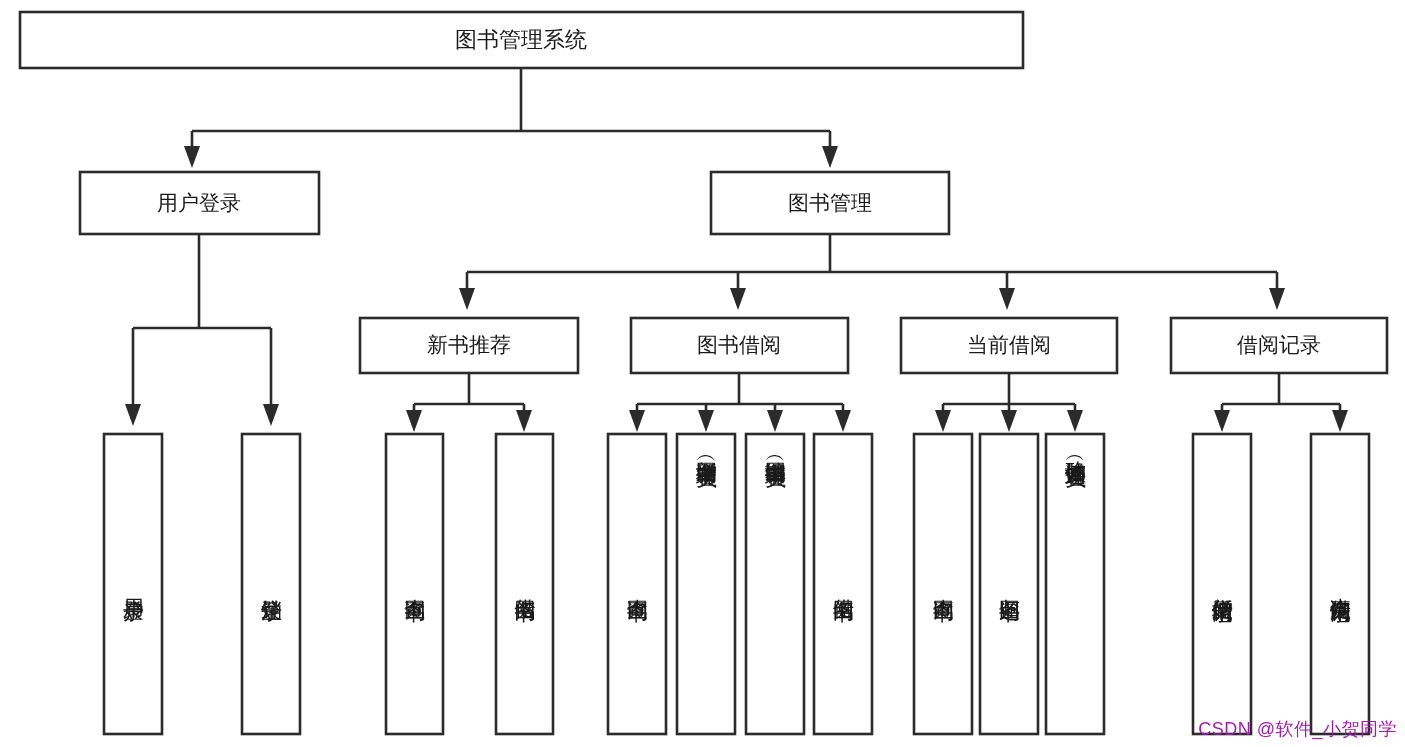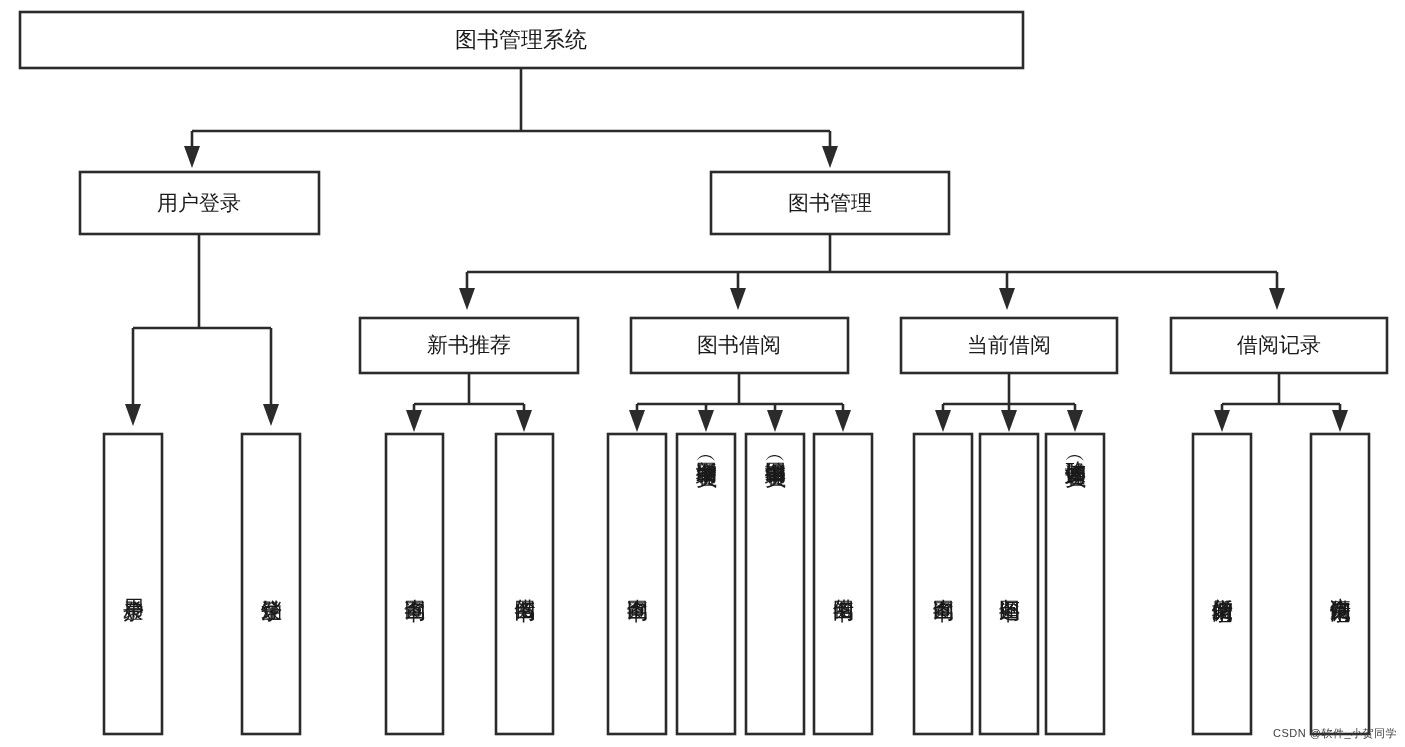--- a/index.html
+++ b/index.html
@@ -22,21 +22,21 @@
     position:absolute;
     display:flex;align-items:center;justify-content:center;
     writing-mode:vertical-rl;text-orientation:upright;
     font-family:"Liberation Sans","DejaVu Sans",sans-serif;
     font-size:21px;color:#1a1a1a;line-height:1.18;letter-spacing:1px;
     pointer-events:none;
   }
   .watermark{
     position:absolute;right:8px;bottom:6px;
     font-family:"Liberation Sans","DejaVu Sans",sans-serif;
-    font-size:11px;color:#404040;letter-spacing:.5px;white-space:nowrap;
+    font-size:18px;color:#a21caf;letter-spacing:.5px;white-space:nowrap;
   }
 </style>
 </head>
 <body>
 
 <div id="canvas">
 
   <svg class="diagram" viewBox="0 0 1405 747">
     <defs>
       <g id="arrow-glyph">

